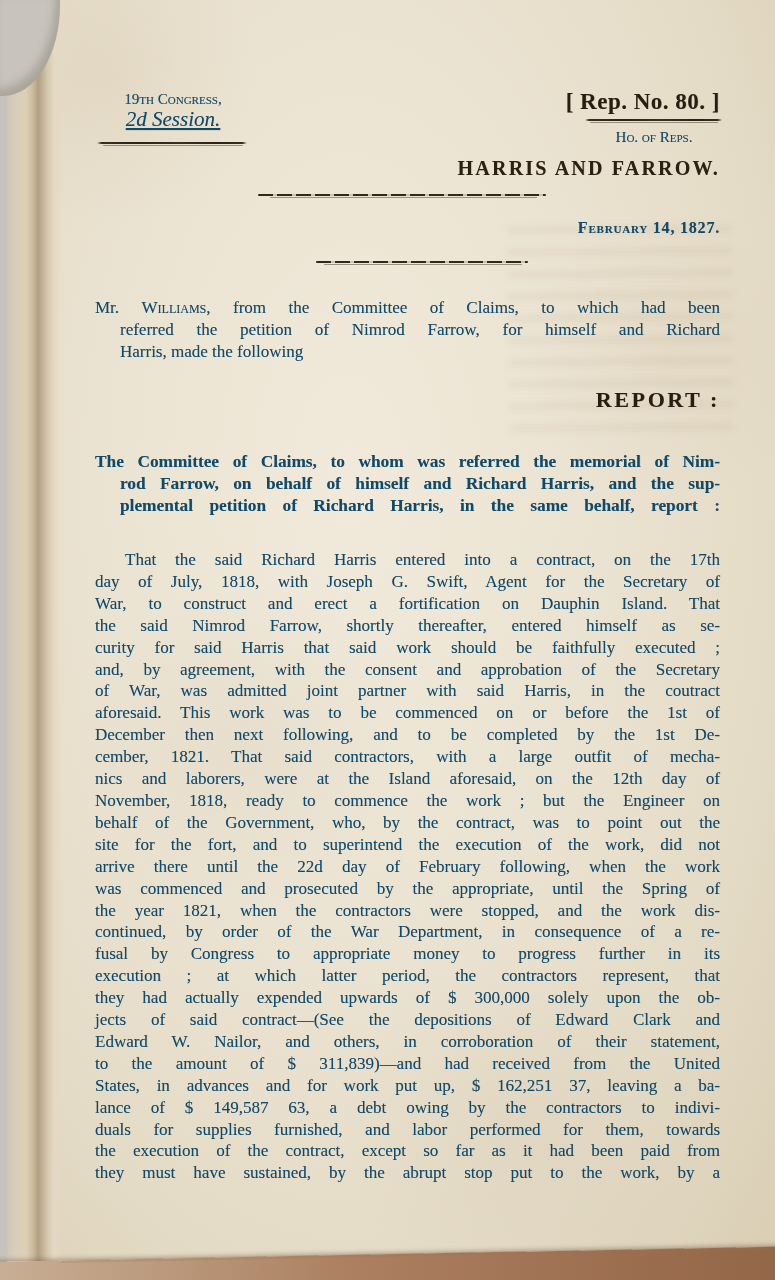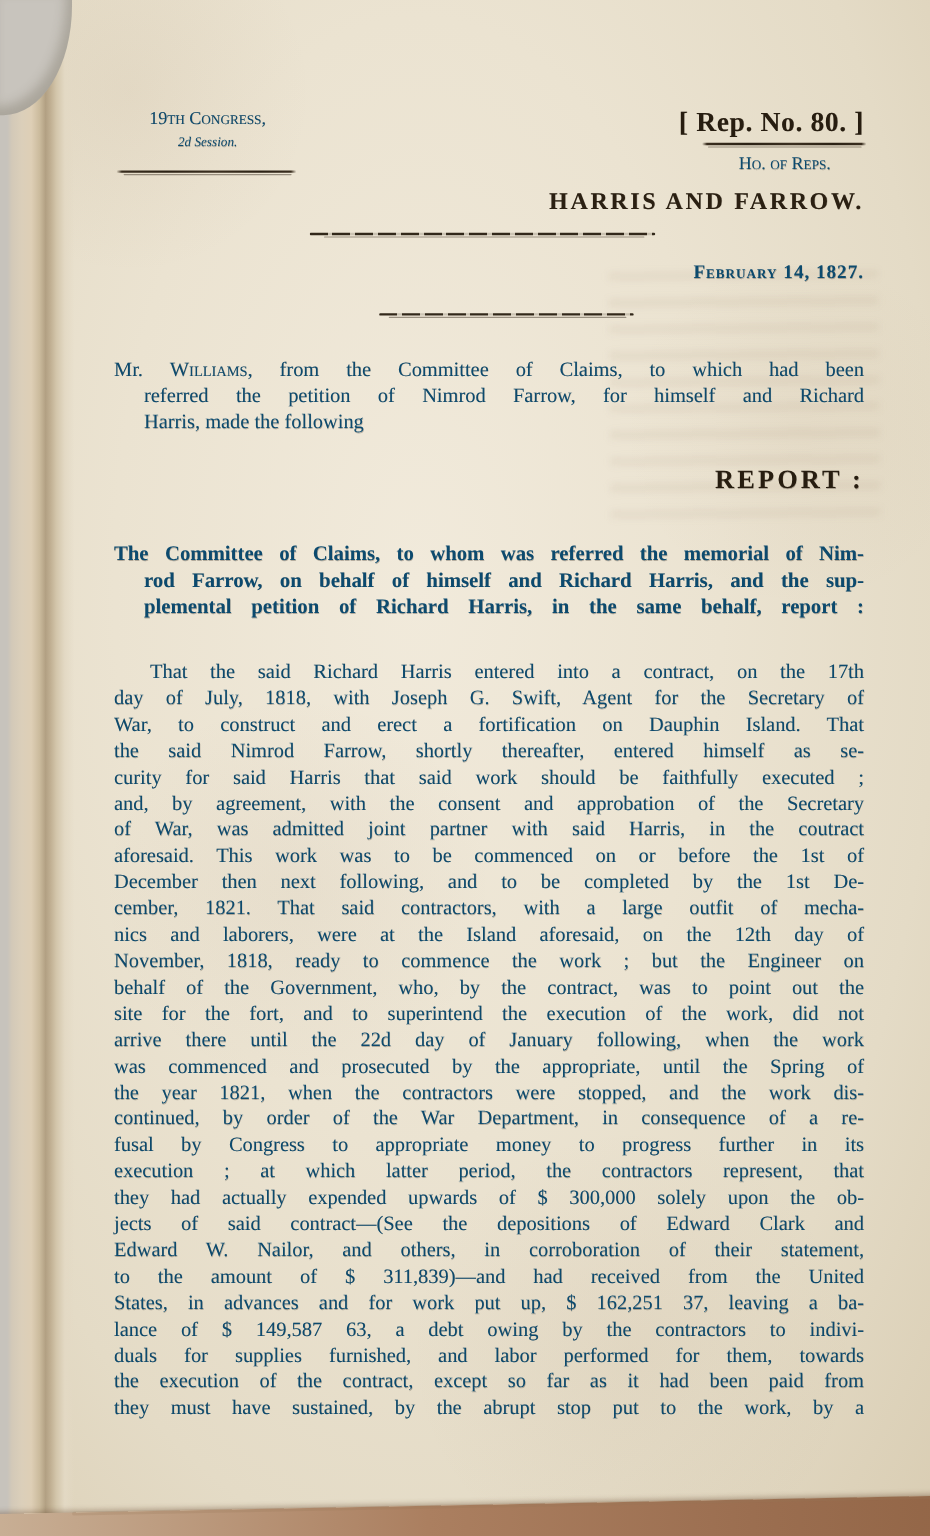--- a/index.html
+++ b/index.html
@@ -65,21 +65,21 @@
   .rule.dashed::before{
     background:repeating-linear-gradient(90deg,
       #32281a 0 15px, rgba(50,40,26,.18) 15px 19px);
   }
   
   .ink{color:#0c4a6e;text-shadow:.3px .3px .5px rgba(47,37,25,.30);}
   .abs{position:absolute;}
   .centered{left:95px;width:625px;text-align:right;}
   .sc{font-variant:small-caps;}
   .hdr-left{left:94px;top:89px;width:158px;text-align:center;font-size:15px;line-height:20px;}
-  .hdr-left .it{font-style:italic;font-size:11px;}
+  .hdr-left .it{font-style:italic;font-size:21px;text-decoration:underline;}
   .hdr-repno{top:89px;font-size:23px;font-weight:700;letter-spacing:.5px;color:#271d10;}
   .hdr-chamber{left:584px;top:91px;width:140px;text-align:center;font-size:15px;margin-top:38px;}
   .doc-title{top:157px;font-size:20px;font-weight:700;letter-spacing:2.2px;color:#2b2012;}
   .doc-date{top:219px;font-size:16px;font-weight:600;letter-spacing:.8px;}
   .report-heading{top:387px;font-size:22px;font-weight:700;letter-spacing:2.6px;color:#271d10;}
   .para{left:95px;width:625px;font-size:17px;line-height:22px;}
   .intro{top:297px;}
   .referral{top:451px;font-weight:600;font-size:17.3px;}
   .body-text{top:549px;line-height:21.9px;}
   .line{text-align:justify;text-align-last:justify;white-space:normal;}
@@ -138,21 +138,21 @@
     <div class="line">curity for said Harris that said work should be faithfully executed ;</div>
     <div class="line">and, by agreement, with the consent and approbation of the Secretary</div>
     <div class="line">of War, was admitted joint partner with said Harris, in the coutract</div>
     <div class="line">aforesaid.  This work was to be commenced on or before the 1st of</div>
     <div class="line">December then next following, and to be completed by the 1st De-</div>
     <div class="line">cember, 1821.  That said contractors, with a large outfit of mecha-</div>
     <div class="line">nics and laborers, were at the Island aforesaid, on the 12th day of</div>
     <div class="line">November, 1818, ready to commence the work ; but the Engineer on</div>
     <div class="line">behalf of the Government, who, by the contract, was to point out the</div>
     <div class="line">site for the fort, and to superintend the execution of the work, did not</div>
-    <div class="line">arrive there until the 22d day of January following, when the work</div>
+    <div class="line">arrive there until the 22d day of February following, when the work</div>
     <div class="line">was commenced and prosecuted by the appropriate, until the Spring of</div>
     <div class="line">the year 1821, when the contractors were stopped, and the work dis-</div>
     <div class="line">continued, by order of the War Department, in consequence of a re-</div>
     <div class="line">fusal by Congress to appropriate money to progress further in its</div>
     <div class="line">execution ; at which latter period, the contractors represent, that</div>
     <div class="line">they had actually expended upwards of $ 300,000 solely upon the ob-</div>
     <div class="line">jects of said contract—(See the depositions of Edward Clark and</div>
     <div class="line">Edward W. Nailor, and others, in corroboration of their statement,</div>
     <div class="line">to the amount of $ 311,839)—and had received from the United</div>
     <div class="line">States, in advances and for work put up, $ 162,251 37, leaving a ba-</div>

